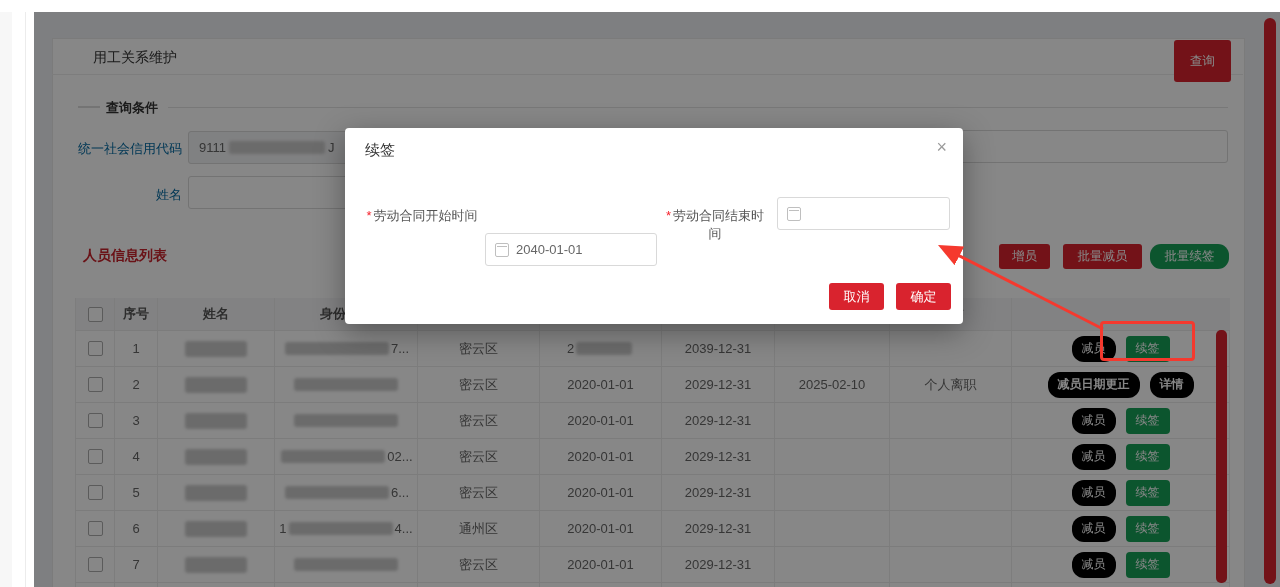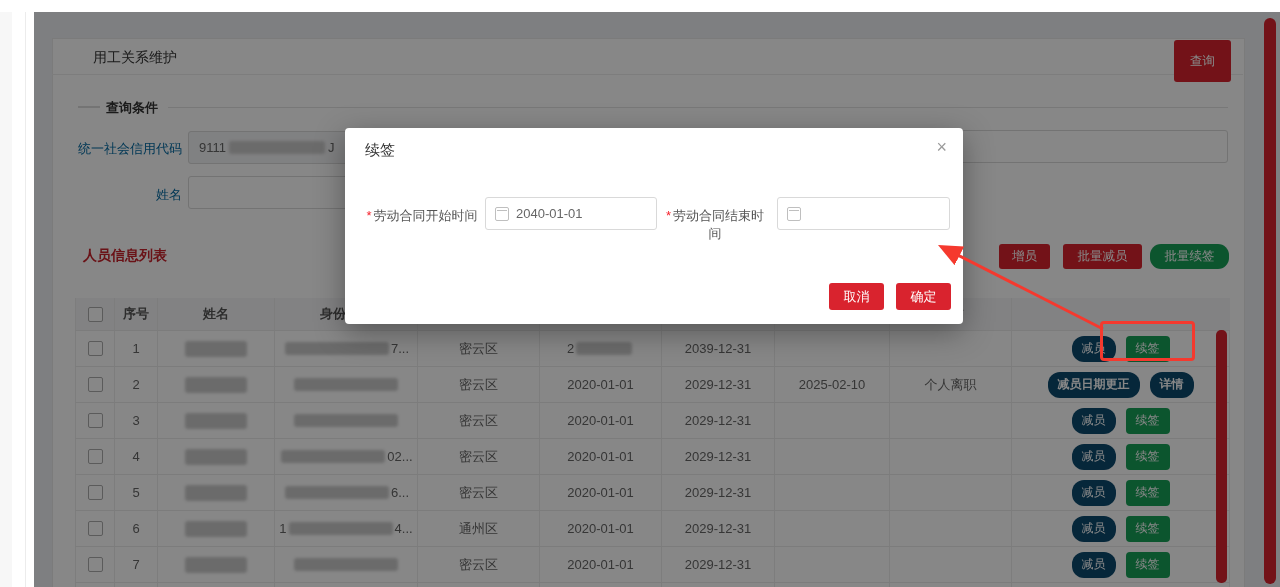--- a/index.html
+++ b/index.html
@@ -42,21 +42,21 @@
   .tbl{left:75px;top:298px;width:1155px;background:#fff;font-size:13px;color:#666;}
   .trow{display:flex;align-items:stretch;border-bottom:1px solid #ebebeb;}
   .thead{background:#f5f6f7;font-weight:bold;color:#555;height:32px;}
   .tbody-row{height:35px;background:#fff;}
   .tcell{display:flex;align-items:center;justify-content:center;box-sizing:border-box;
          border-right:1px solid #ededed;overflow:hidden;white-space:nowrap;padding:0 4px;}
   .tcell:first-child{border-left:1px solid #ededed;}
   .cbx{width:13px;height:13px;border:1px solid #adadad;border-radius:2px;background:#fff;}
   .rowbtn{height:26px;border-radius:4px;color:#fff;font-size:12px;display:flex;
           align-items:center;justify-content:center;padding:0 10px;margin:0 5px;cursor:pointer;}
-  .rowbtn.red{background:#0c4a6e;border-radius:12px;}
+  .rowbtn.red{background:#000000;border-radius:12px;}
   .rowbtn.green{background:#18a058;}
 
   
   .page-scrollbar{left:1264px;top:18px;width:12px;height:566px;background:#d9232e;border-radius:6px;z-index:5;}
   .inner-scroll-thumb{left:1216px;top:330px;width:11px;height:253px;background:#d9232e;border-radius:5px;z-index:5;}
 
   
   .overlay{left:34px;top:12px;width:1246px;height:575px;background:rgba(0,0,0,0.47);z-index:10;pointer-events:none;}
 
   
@@ -296,21 +296,21 @@
 
   <div class="abs overlay"></div>
 
   <div class="abs modal">
     <div class="modal-title">续签</div>
     <div class="modal-close">×</div>
 
     <div class="m-label" style="left:20px;width:114px;">
       <span class="req">*</span><span>劳动合同开始时间</span>
     </div>
-    <div class="date-inp" style="left:140px;width:172px;">
+    <div class="date-inp" style="left:140px;width:172px;margin-top:36px;">
       <span class="cal-icon"></span>
       <span>2040-01-01</span>
     </div>
 
     <div class="m-label" style="left:316px;width:108px;">
       <span class="req">*</span><span>劳动合同结束时间</span>
     </div>
     <div class="date-inp" style="left:432px;width:173px;">
       <span class="cal-icon"></span>
       <span></span>

